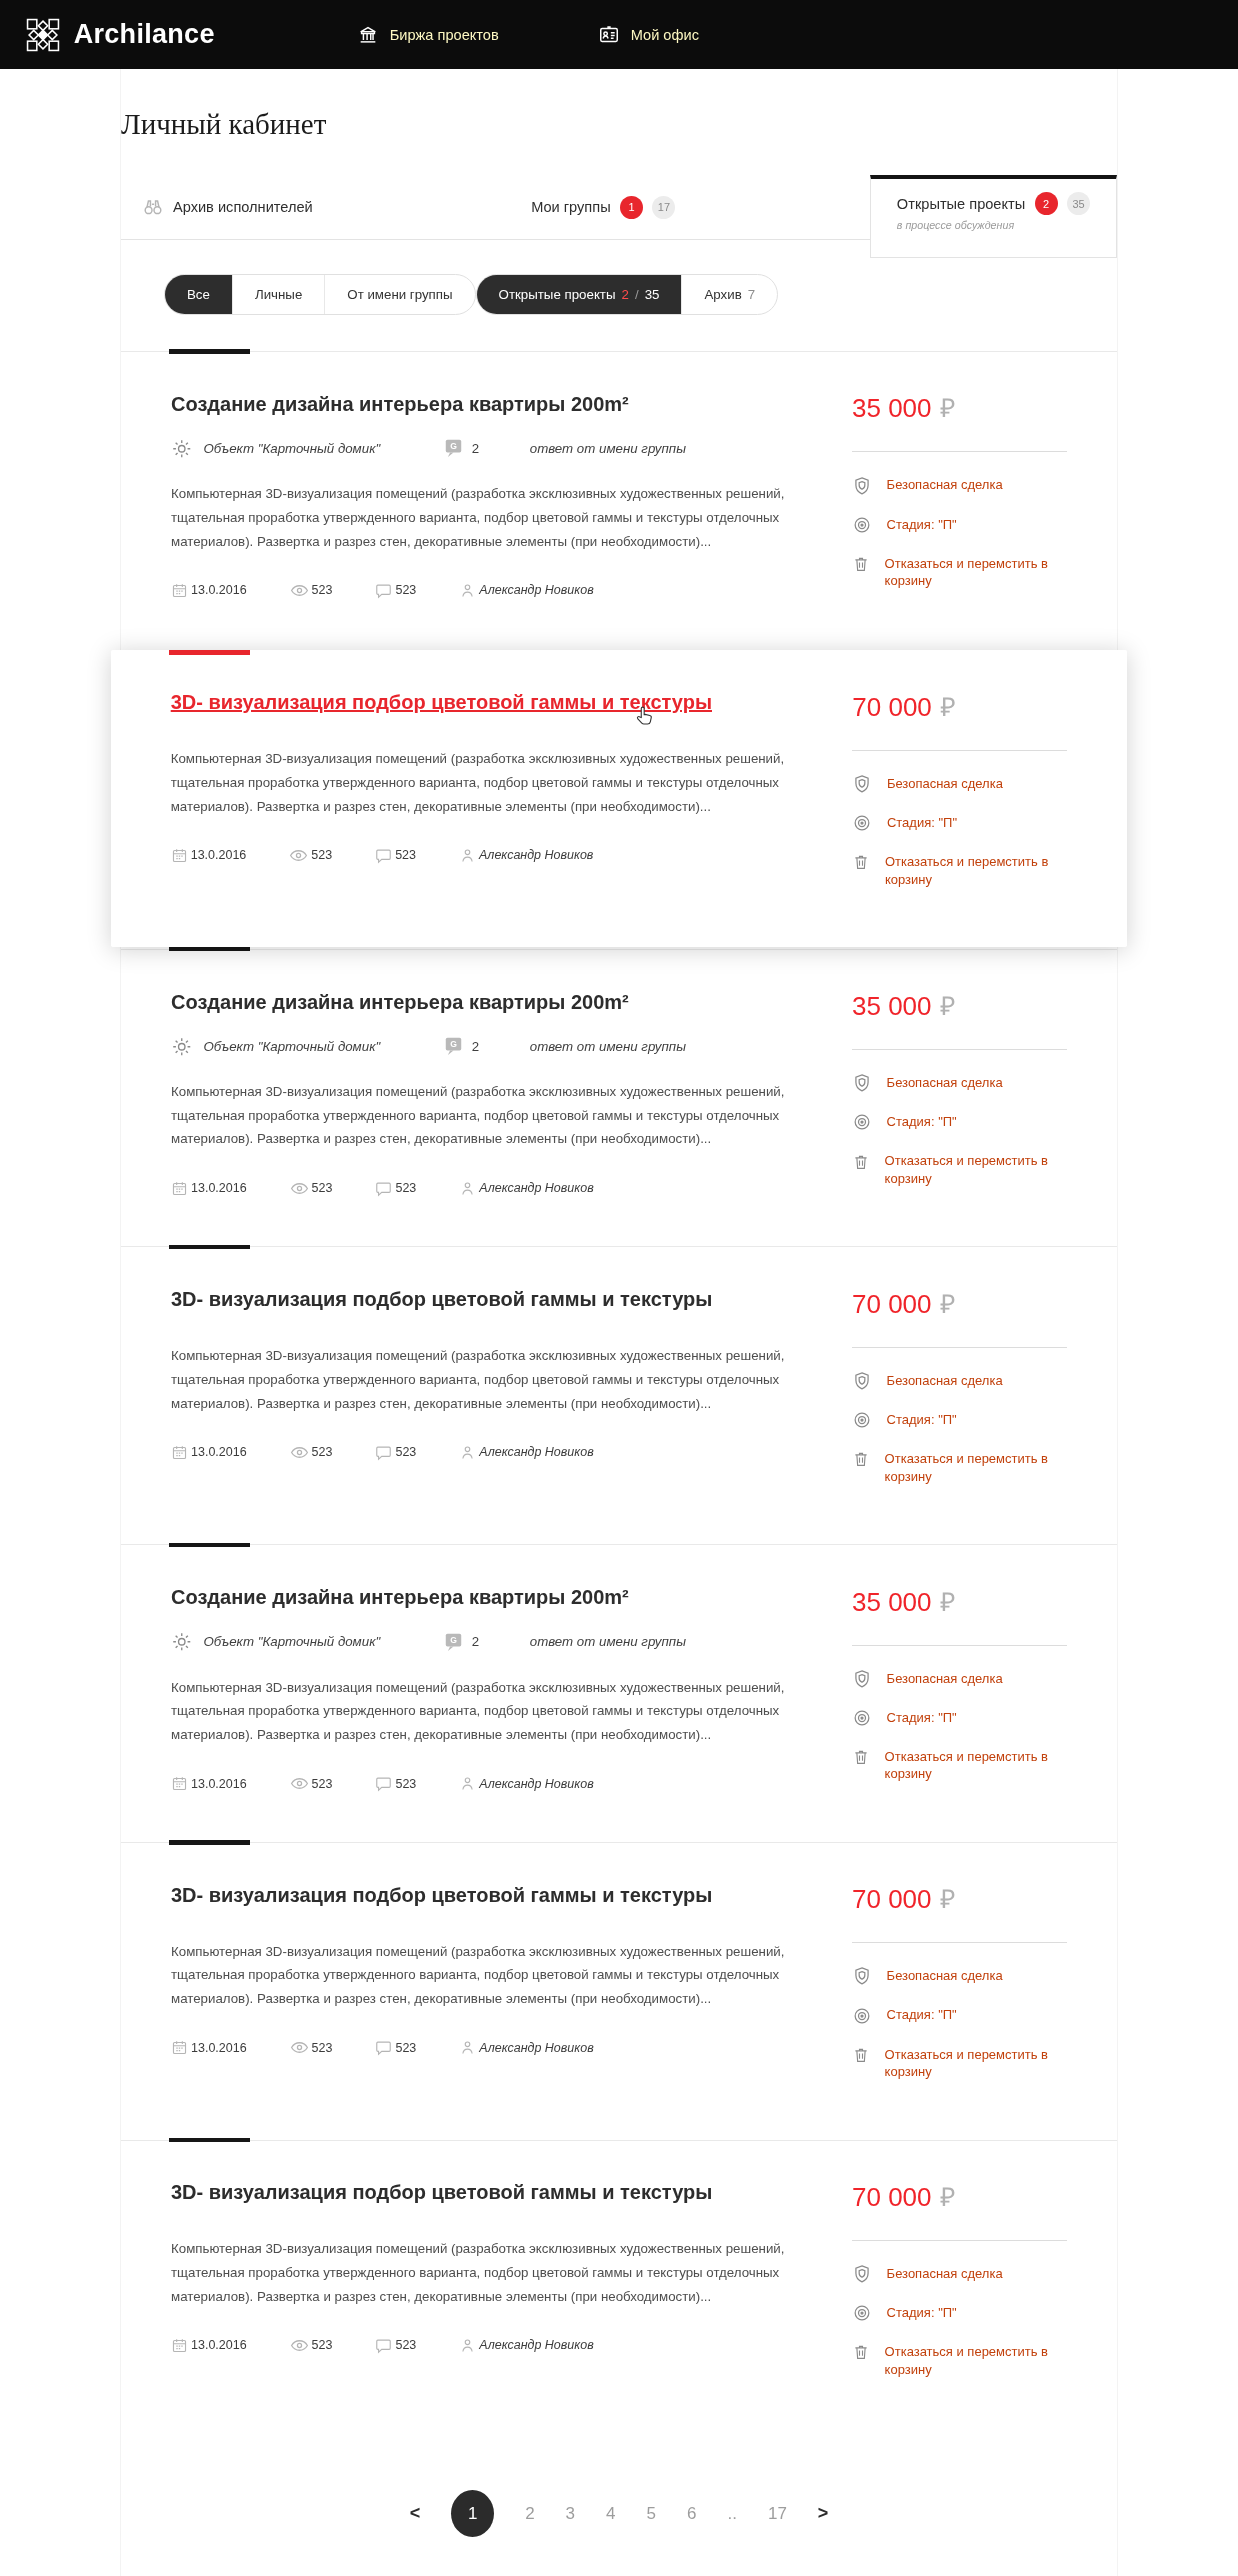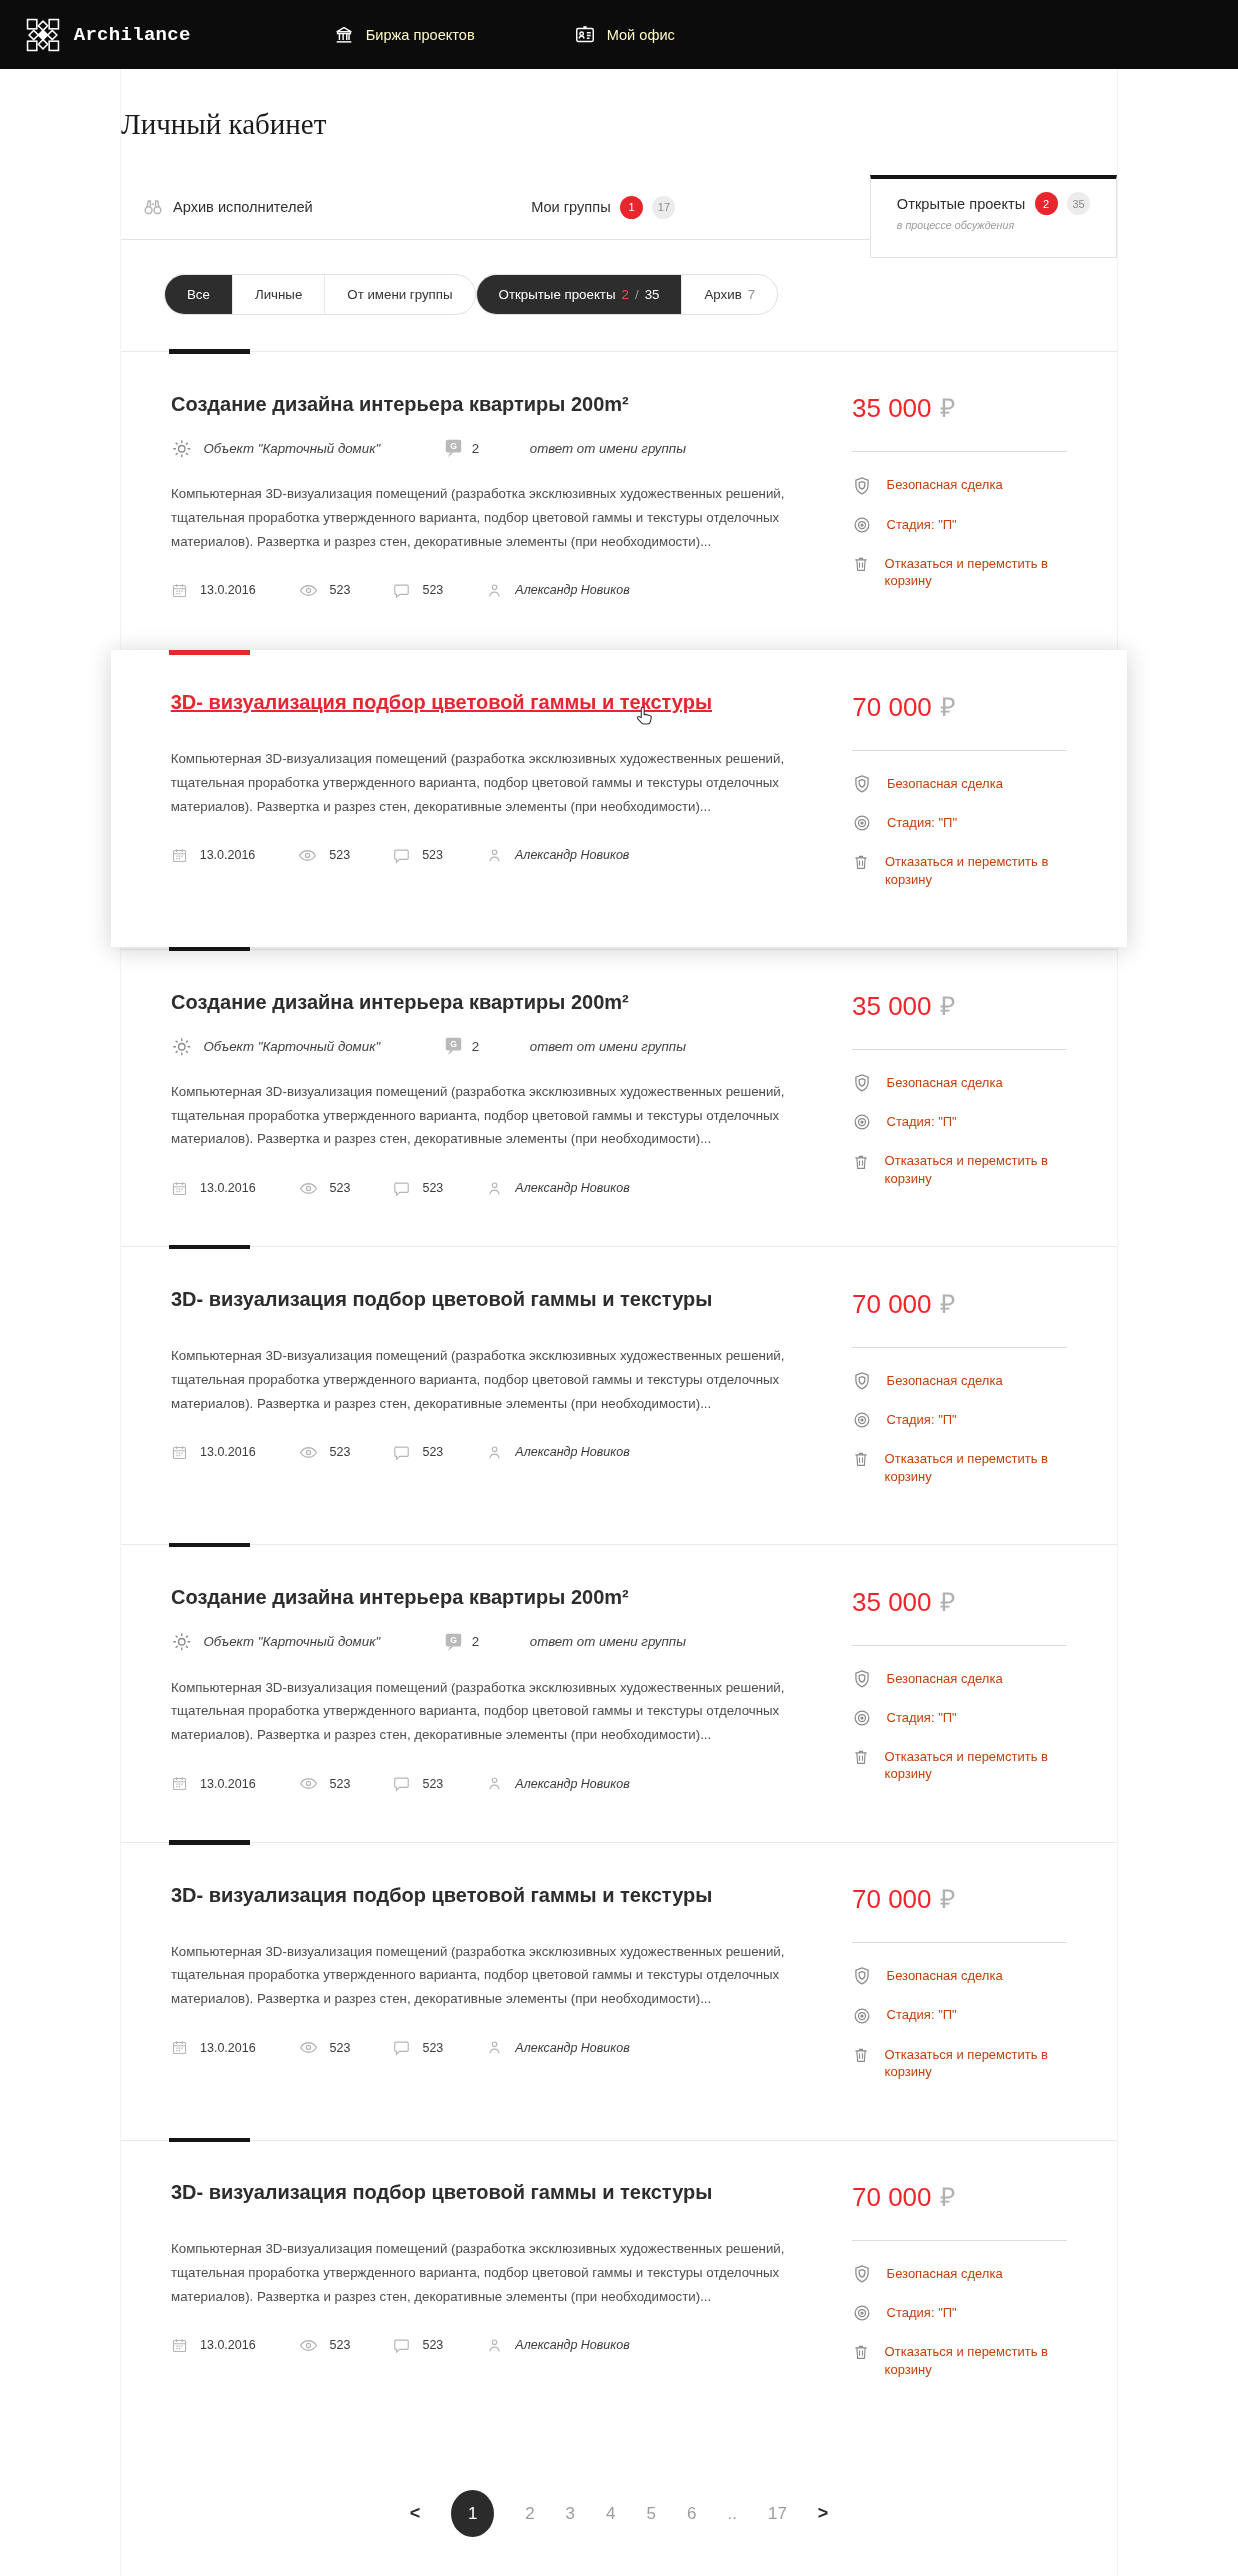--- a/index.html
+++ b/index.html
@@ -2,21 +2,21 @@
 <html style="font-size:13.7px"><head>
 <meta charset="utf-8">
 <style>
   * { box-sizing: border-box; margin: 0; padding: 0; }
   body { width: 1238px; background: #fff; font-family: "Liberation Sans", sans-serif; color: #333; }
 
   
   .header { height: 69px; background: #0c0c0c; display: flex; align-items: center; padding: 0 0 0 26px; }
   .brand { display: flex; align-items: center; gap: 13.7px; color: #fff; cursor: pointer; }
   .brand svg { display: block; }
-  .brand-name { font-size: 19px; font-weight: bold; letter-spacing: 0.3px; font-family: Liberation Mono, monospace; }
+  .brand-name { font-size: 27px; font-weight: bold; letter-spacing: 0.3px; }
   .header-nav { display: flex; gap: 99px; margin-left: 142px; }
   .hnav-item { display: flex; align-items: center; gap: 11px; color: #fef9c3; font-size: 14.6px; cursor: pointer; }
   .header-right { margin-left: auto; display: flex; align-items: center; }
   .avatar-photo { width: 72px; height: 69px; position: relative; overflow: hidden;
                   background: linear-gradient(135deg,#e8e8e8 0%,#bdbdbd 55%,#8f8f8f 100%); }
   .avatar-photo::after { content:""; position:absolute; right:0; bottom:0; width:0; height:0;
                   border-left: 29px solid transparent; border-bottom: 26px solid #4caf68; }
   .hamburger { width: 26px; margin: 0 34px 0 33px; cursor: pointer; }
   .hamburger span { display: block; height: 3.4px; background: #fff; margin: 3.4px 0; border-radius: 0.9px; }
   .progress-avatar { width: 40px; height: 40px; border-radius: 50%;
@@ -64,21 +64,21 @@
   .card-main { flex: 1; padding-right: 34px; }
   .card-title { font-size: 20px; font-weight: bold; color: #2d2d2d; text-decoration: none; display: inline-block; margin-top: 6.9px; }
   .card.hovered .card-title { color: #e8262d; text-decoration: underline; }
   .object-row { display: flex; align-items: center; margin-top: 22px; font-size: 13.3px; color: #3f3f3f; }
   .object-row .obj-label { font-style: italic; margin-left: 11px; }
   .replies { display: flex; align-items: center; margin-left: 64px; gap: 8.6px; }
   .replies .rep-label { font-style: italic; margin-left: 42px; }
   .card-desc { margin-top: 23px; font-size: 13.3px; line-height: 1.78; color: #4e4e4e; max-width: 657px; }
   .card-desc.mt-lg { margin-top: 33px; }
   .card-meta { display: flex; align-items: center; margin-top: 27.5px; font-size: 12.5px; color: #3c3c3c; }
-  .meta-item { display: flex; align-items: center; gap: 12px; margin-right: 43px; }
+  .meta-item { display: flex; align-items: center; gap: 3px; margin-right: 43px; }
   .meta-item .ico svg { display: block; }
   .meta-item.author { font-style: italic; }
   .card-side { width: 215px; flex-shrink: 0; padding-top: 3.4px; }
   .price { font-size: 26px; color: #f0242a; white-space: nowrap; }
   .price .cur { color: #b1b1b1; margin-left: 8.6px; }
   .side-divider { border: none; border-top: 0.9px solid #dcdcdc; margin: 26px 0 24px; }
   .side-item { display: flex; align-items: flex-start; gap: 14.6px; font-size: 13px; color: #c2410c;
                margin-bottom: 20px; line-height: 1.35; cursor: pointer; }
   .side-item .ico { flex-shrink: 0; margin-top: -0.9px; }
   .cursor-hand { position: absolute; left: 522px; top: 55px; z-index: 3; }

